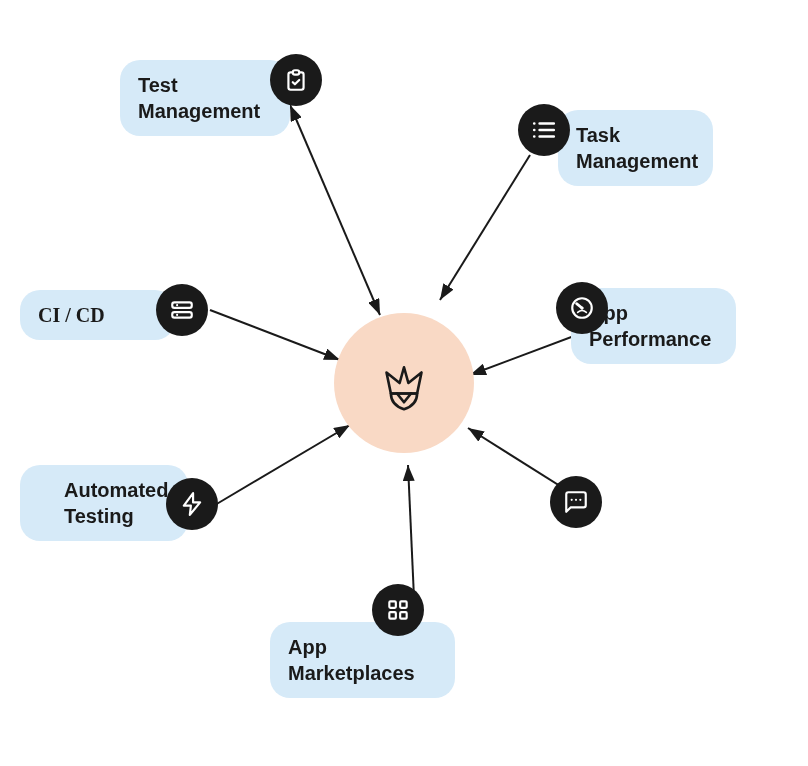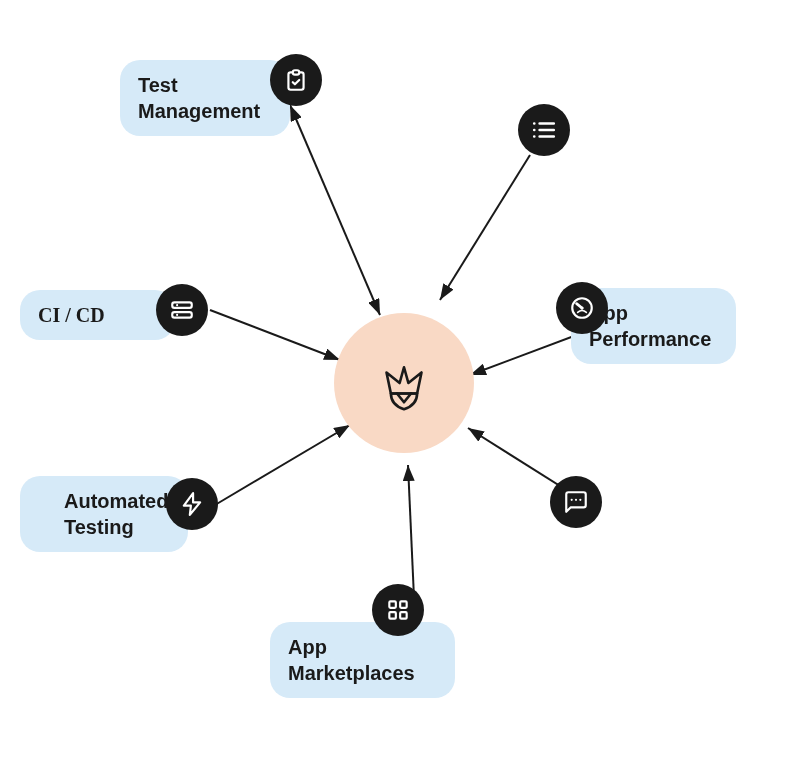--- a/index.html
+++ b/index.html
@@ -137,21 +137,21 @@
     }
 
     .icon-app-performance {
       right: 200px;
       top: 282px;
     }
 
     
     .pill-automated-testing {
       left: 20px;
-      top: 476px;
+      top: 465px;
       width: 168px;
       padding-left: 44px;
     }
 
     .icon-automated-testing {
       left: 166px;
       top: 478px;
     }
 
     
@@ -226,20 +226,24 @@
   <div class="pill-card pill-test-management">
     <span class="pill-label">Test
 Management</span>
   </div>
   <div class="icon-circle icon-test-management">
     <svg viewBox="0 0 24 24">
       <path d="M9 5H7a2 2 0 00-2 2v12a2 2 0 002 2h10a2 2 0 002-2V7a2 2 0 00-2-2h-2M9 5a2 2 0 002 2h2a2 2 0 002-2M9 5a2 2 0 012-2h2a2 2 0 012 2m-6 9l2 2 4-4" stroke="white" stroke-width="2" stroke-linecap="round" stroke-linejoin="round" fill="none"></path>
     </svg>
   </div>
 
+  <div class="pill-card pill-task-management">
+    <span class="pill-label">Task
+Management</span>
+  </div>
   <div class="icon-circle icon-task-management">
     <svg viewBox="0 0 24 24">
       <path d="M8 6h13M8 12h13M8 18h13M3 6h.01M3 12h.01M3 18h.01" stroke="white" stroke-width="2.5" stroke-linecap="round" fill="none"></path>
     </svg>
   </div>
 
   <div class="pill-card pill-cicd">
     <span class="pill-label">CI / CD</span>
   </div>
   <div class="icon-circle icon-cicd">

